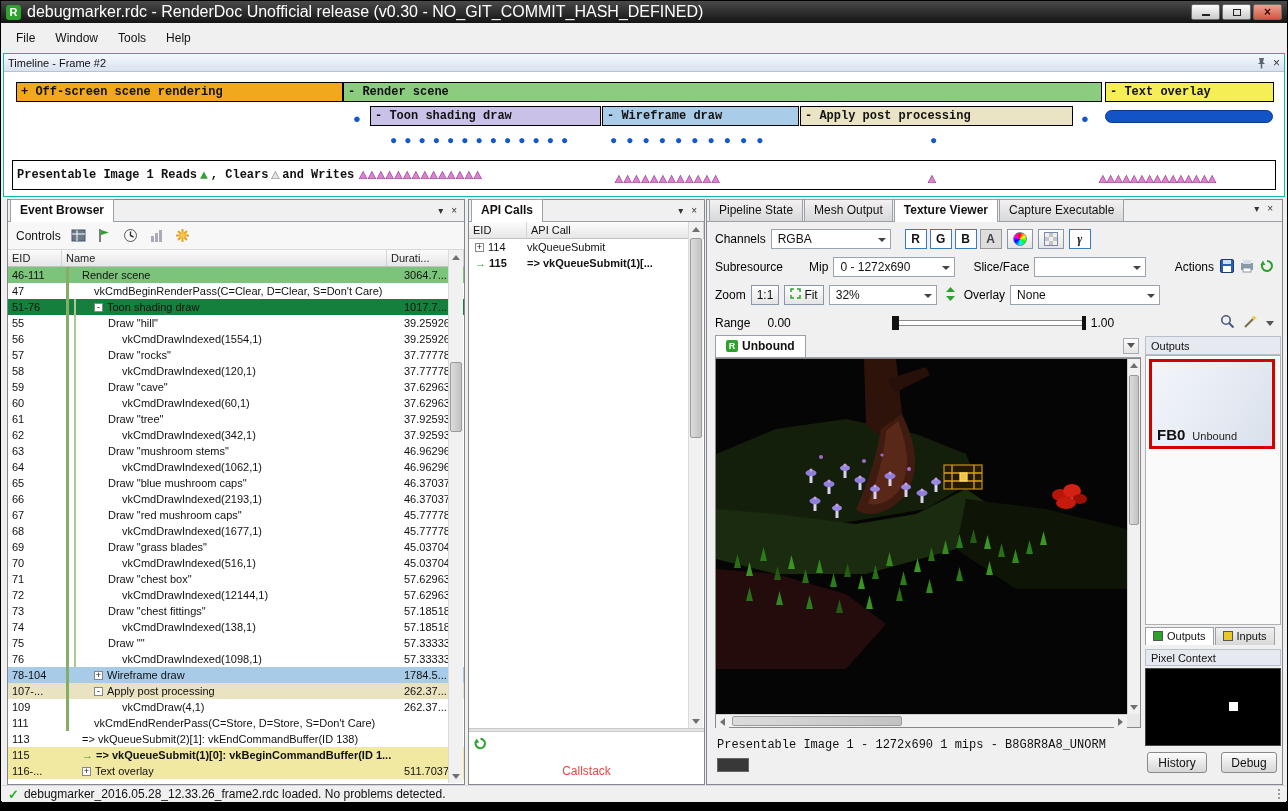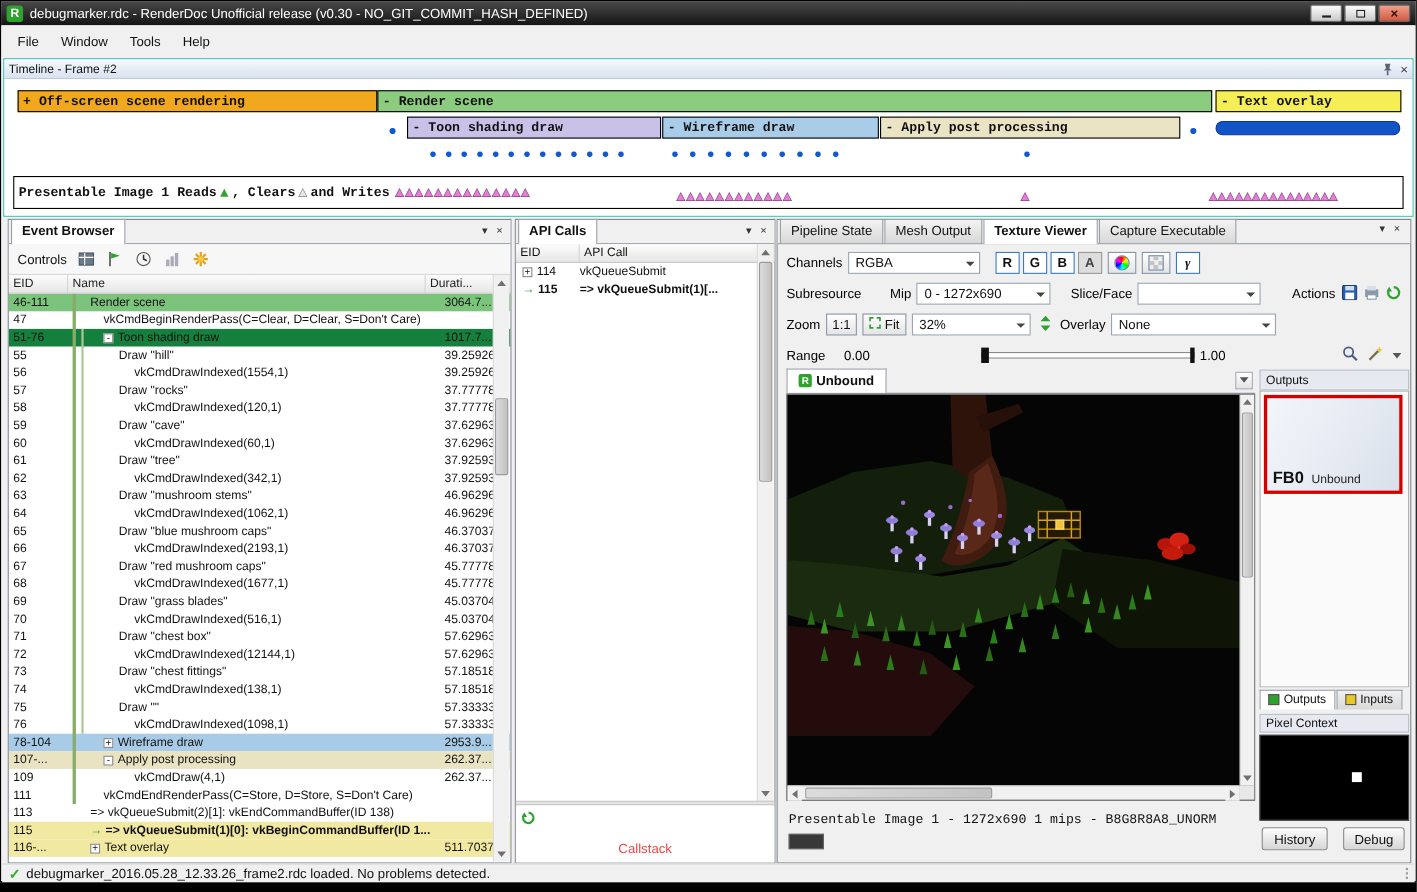--- a/index.html
+++ b/index.html
@@ -4,21 +4,21 @@
 <style>
   * { box-sizing: border-box; margin: 0; padding: 0; }
   html,body { width:1288px; height:811px; }
   body { position:relative; font-family:"Liberation Sans",sans-serif; font-size:12px; background:#000; overflow:hidden; color:#111; }
 
   .window { position:absolute; left:0; top:0; width:1288px; height:802px; background:#f0f0f0; border:1px solid #000; }
 
   
   .titlebar { position:absolute; left:0; top:0; right:0; height:22px; background:linear-gradient(#4a4a4a,#141414); display:flex; align-items:center; padding:0 5px; gap:6px; }
   .logo { width:15px; height:15px; background:#2da32d; border-radius:3px; color:#fff; font-weight:bold; font-size:11px; display:flex; align-items:center; justify-content:center; }
-  .title-text { color:#fff; font-size:12px; white-space:nowrap;text-align:right; }
+  .title-text { color:#fff; font-size:16px; white-space:nowrap;text-align:right; }
   .win-btns { margin-left:auto; display:flex; }
   .wbtn { width:29px; height:16px; border:1px solid #6a6a6a; background:linear-gradient(#fdfdfd,#c9c9c9); border-radius:2px; margin-left:2px; display:flex; align-items:center; justify-content:center; }
   .wbtn.close { background:linear-gradient(#f0a090,#d05a40); }
   .glyph-min { width:8px; height:2px; background:#222; margin-top:6px; }
   .glyph-max { width:8px; height:7px; border:1.5px solid #222; }
   .glyph-close { font-size:12px; font-weight:bold; color:#3a0a00; line-height:1; }
 
   
   .menubar { position:absolute; left:1px; top:22px; right:1px; height:30px; background:#f0f0f0; display:flex; align-items:center; padding-left:4px; }
   .menu-item { padding:5px 10px; }
@@ -521,21 +521,21 @@
           </span>
           <span class="eb-dur">57.33333</span>
         </div>
 
         <div class="eb-row c-blue">
           <span class="eb-eid">78-104</span>
           <span class="eb-name i2">
             <span class="exp box">+</span>
             <span class="nm">Wireframe draw</span>
           </span>
-          <span class="eb-dur">2953.9...</span>
+          <span class="eb-dur">1784.5...</span>
         </div>
 
         <div class="eb-row c-tan">
           <span class="eb-eid">107-...</span>
           <span class="eb-name i2">
             <span class="exp box">-</span>
             <span class="nm">Apply post processing</span>
           </span>
           <span class="eb-dur">262.37...</span>
         </div>

